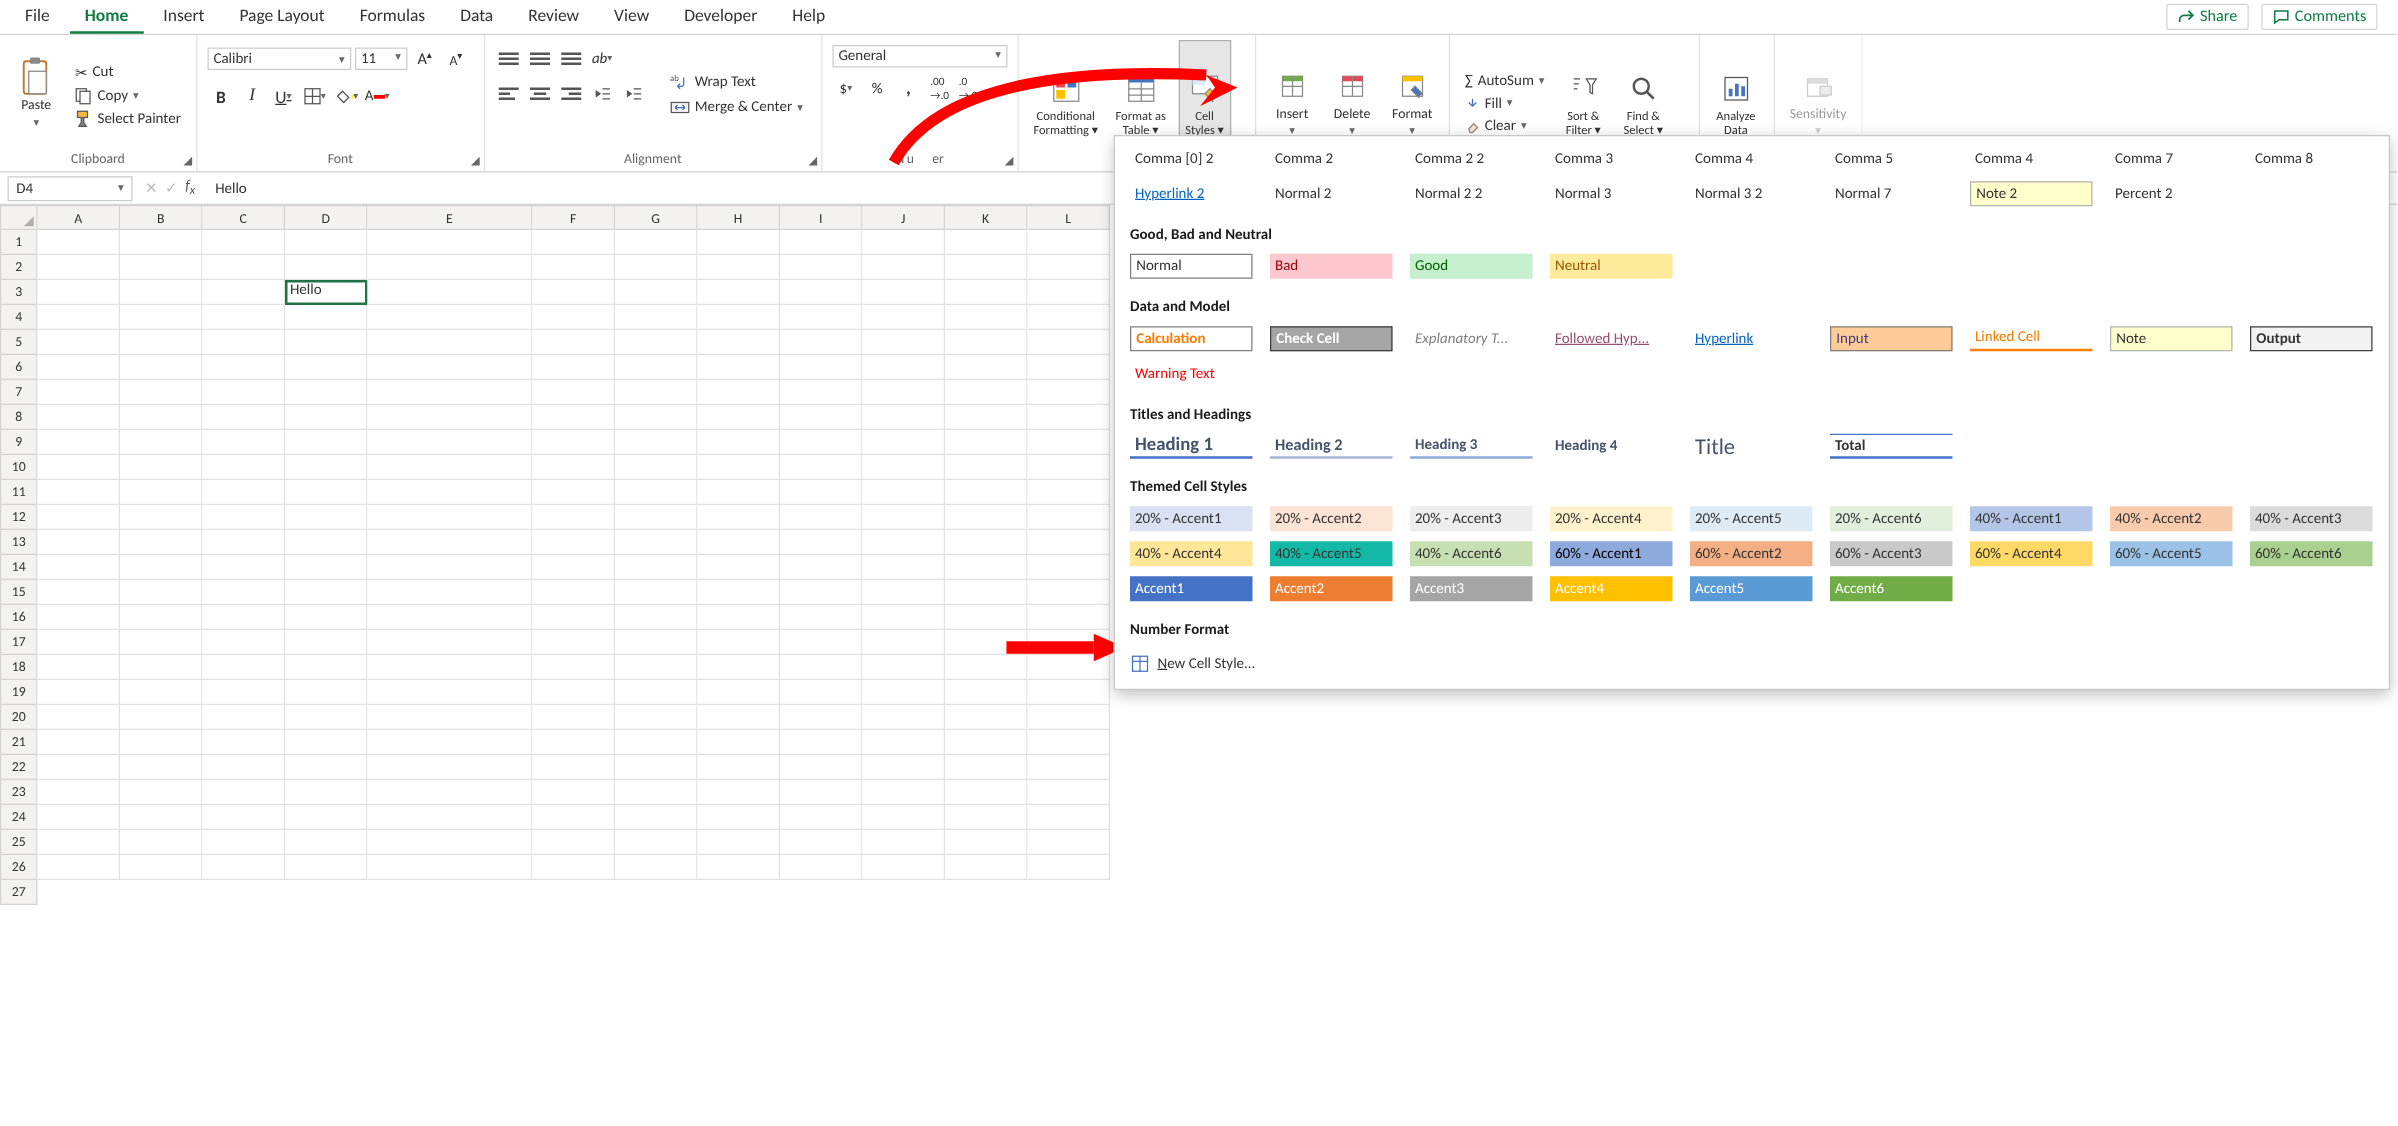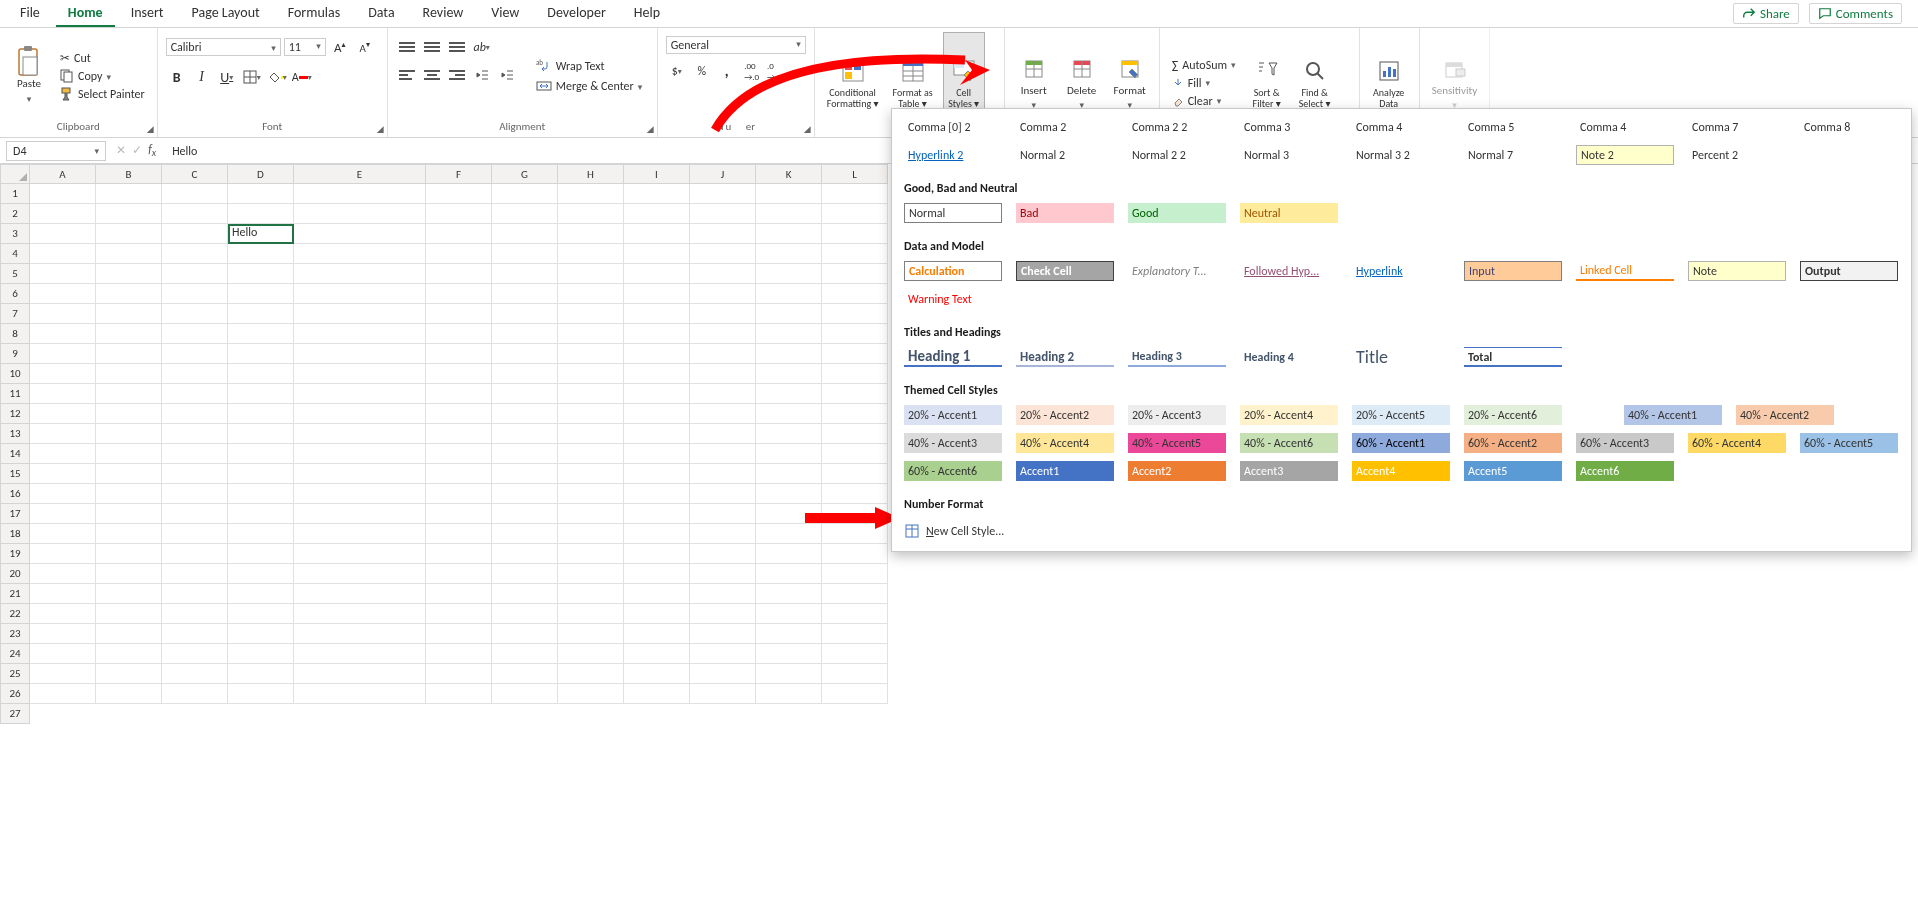--- a/index.html
+++ b/index.html
@@ -984,25 +984,25 @@
       <div class="styleitem" style="font-weight: bold; border-bottom: 2px solid rgb(68, 114, 196); border-top: 1px solid rgb(68, 114, 196);">Total</div>
     </div>
     <div class="sectionhdr">Themed Cell Styles</div>
     <div class="stylegrid">
       <div class="styleitem" style="background: rgb(217, 225, 242);">20% - Accent1</div>
       <div class="styleitem" style="background: rgb(252, 228, 214);">20% - Accent2</div>
       <div class="styleitem" style="background: rgb(237, 237, 237);">20% - Accent3</div>
       <div class="styleitem" style="background: rgb(255, 242, 204);">20% - Accent4</div>
       <div class="styleitem" style="background: rgb(221, 235, 247);">20% - Accent5</div>
       <div class="styleitem" style="background: rgb(226, 239, 218);">20% - Accent6</div>
-      <div class="styleitem" style="background: rgb(180, 198, 231); margin-left: 48px;">40% - Accent1</div>
+      <div class="styleitem" style="background: rgb(180, 198, 231);">40% - Accent1</div>
       <div class="styleitem" style="background: rgb(248, 203, 173);">40% - Accent2</div>
       <div class="styleitem" style="background: rgb(219, 219, 219);">40% - Accent3</div>
       <div class="styleitem" style="background: rgb(255, 230, 153);">40% - Accent4</div>
-      <div class="styleitem" style="background: #ec4899;">40% - Accent5</div>
+      <div class="styleitem" style="background: #14b8a6;">40% - Accent5</div>
       <div class="styleitem" style="background: rgb(198, 224, 180);">40% - Accent6</div>
       <div class="styleitem" style="background: rgb(142, 169, 219); color: rgb(0, 0, 0);">60% - Accent1</div>
       <div class="styleitem" style="background: rgb(244, 176, 132);">60% - Accent2</div>
       <div class="styleitem" style="background: rgb(201, 201, 201);">60% - Accent3</div>
       <div class="styleitem" style="background: rgb(255, 217, 102);">60% - Accent4</div>
       <div class="styleitem" style="background: rgb(155, 194, 230);">60% - Accent5</div>
       <div class="styleitem" style="background: rgb(169, 208, 142);">60% - Accent6</div>
       <div class="styleitem" style="background: rgb(68, 114, 196); color: rgb(255, 255, 255);">Accent1</div>
       <div class="styleitem" style="background: rgb(237, 125, 49); color: rgb(255, 255, 255);">Accent2</div>
       <div class="styleitem" style="background: rgb(165, 165, 165); color: rgb(255, 255, 255);">Accent3</div>

